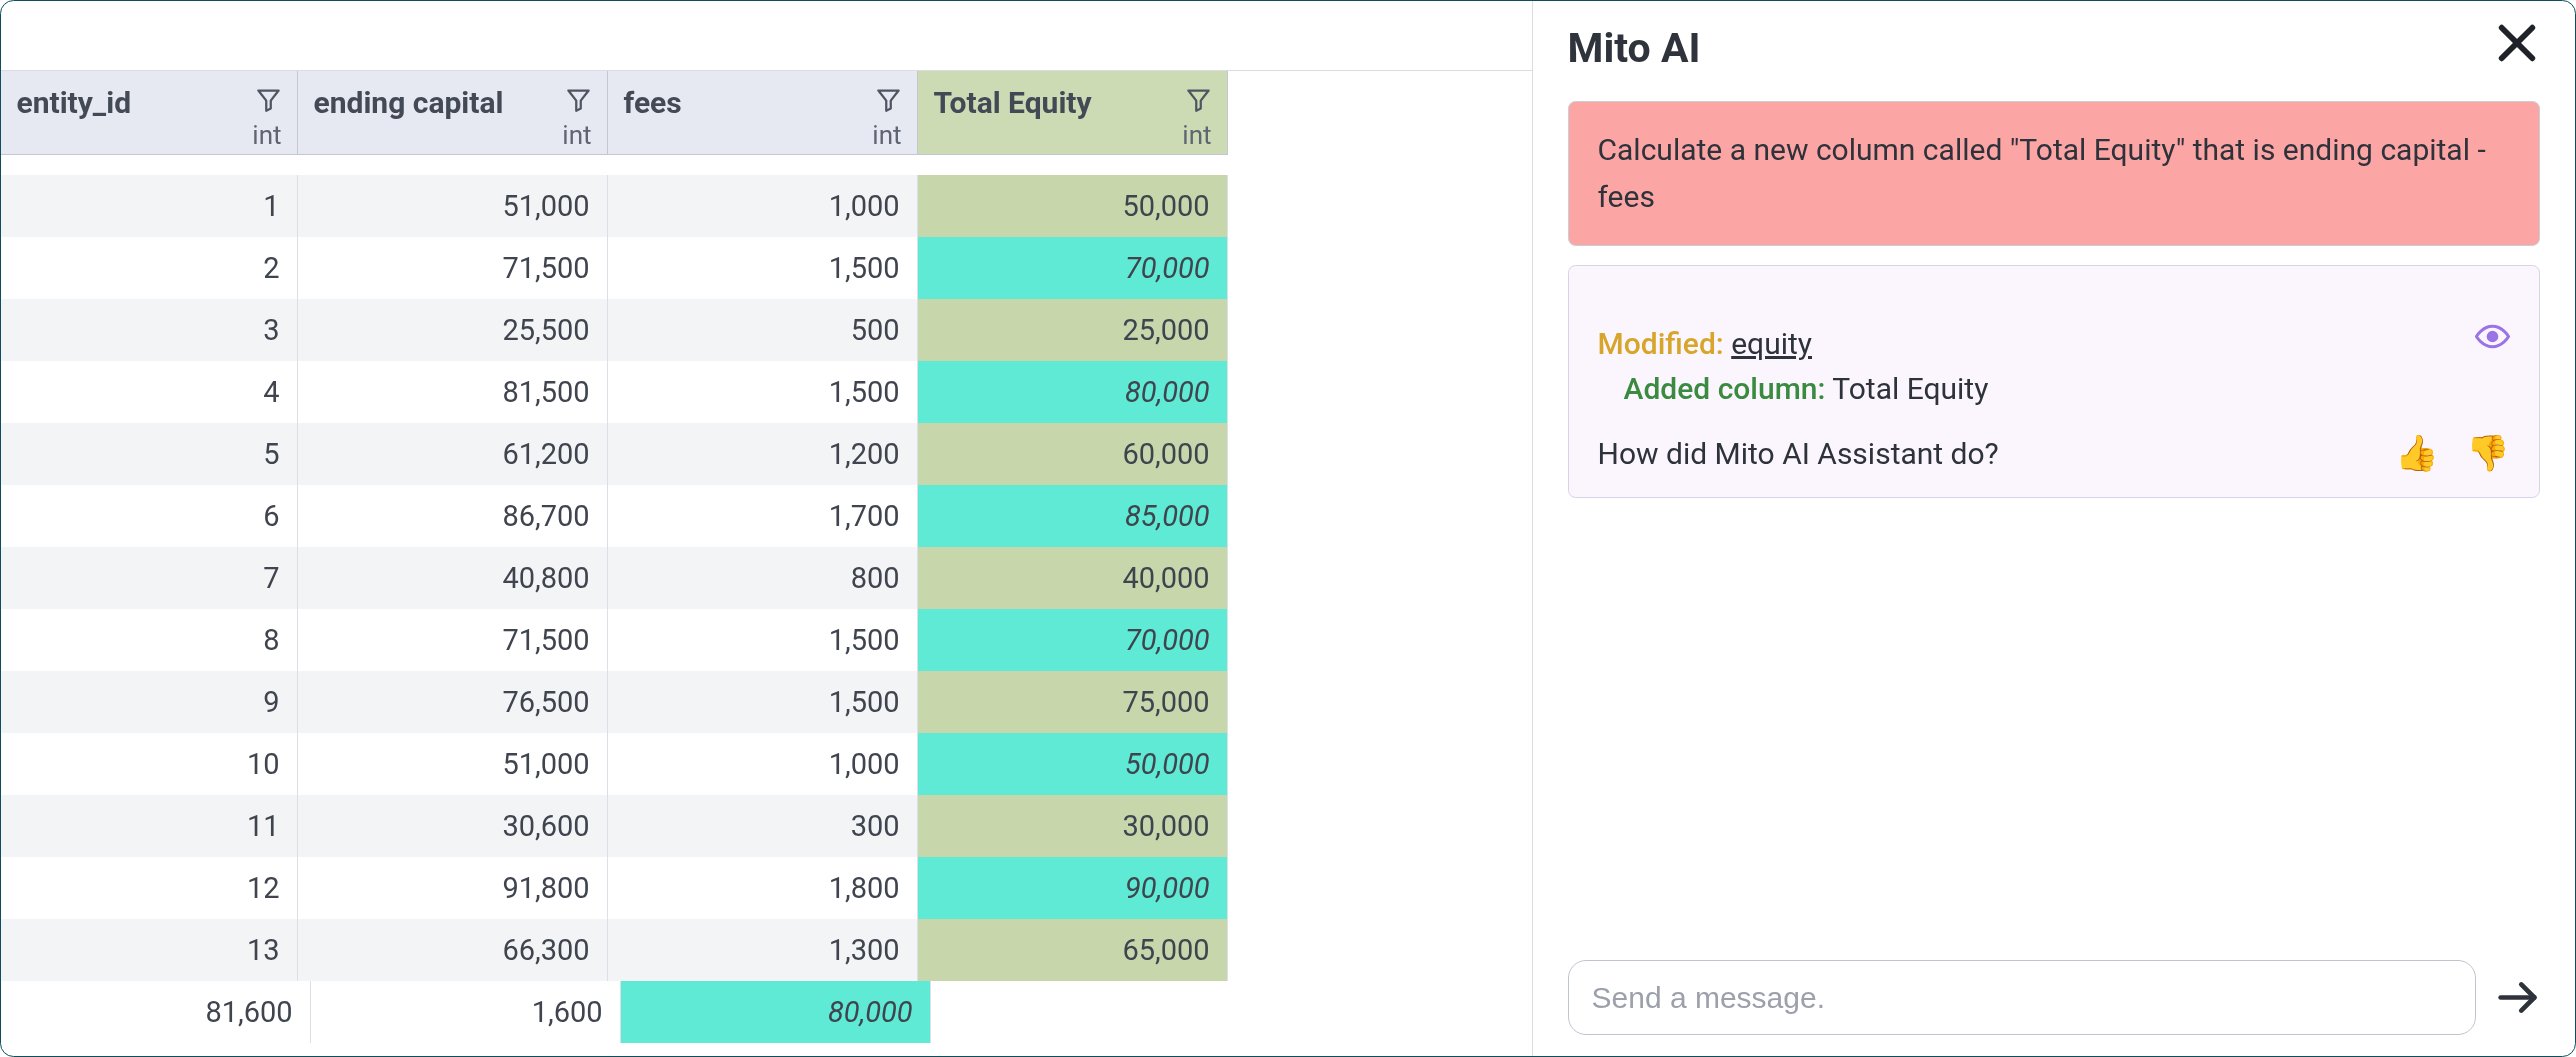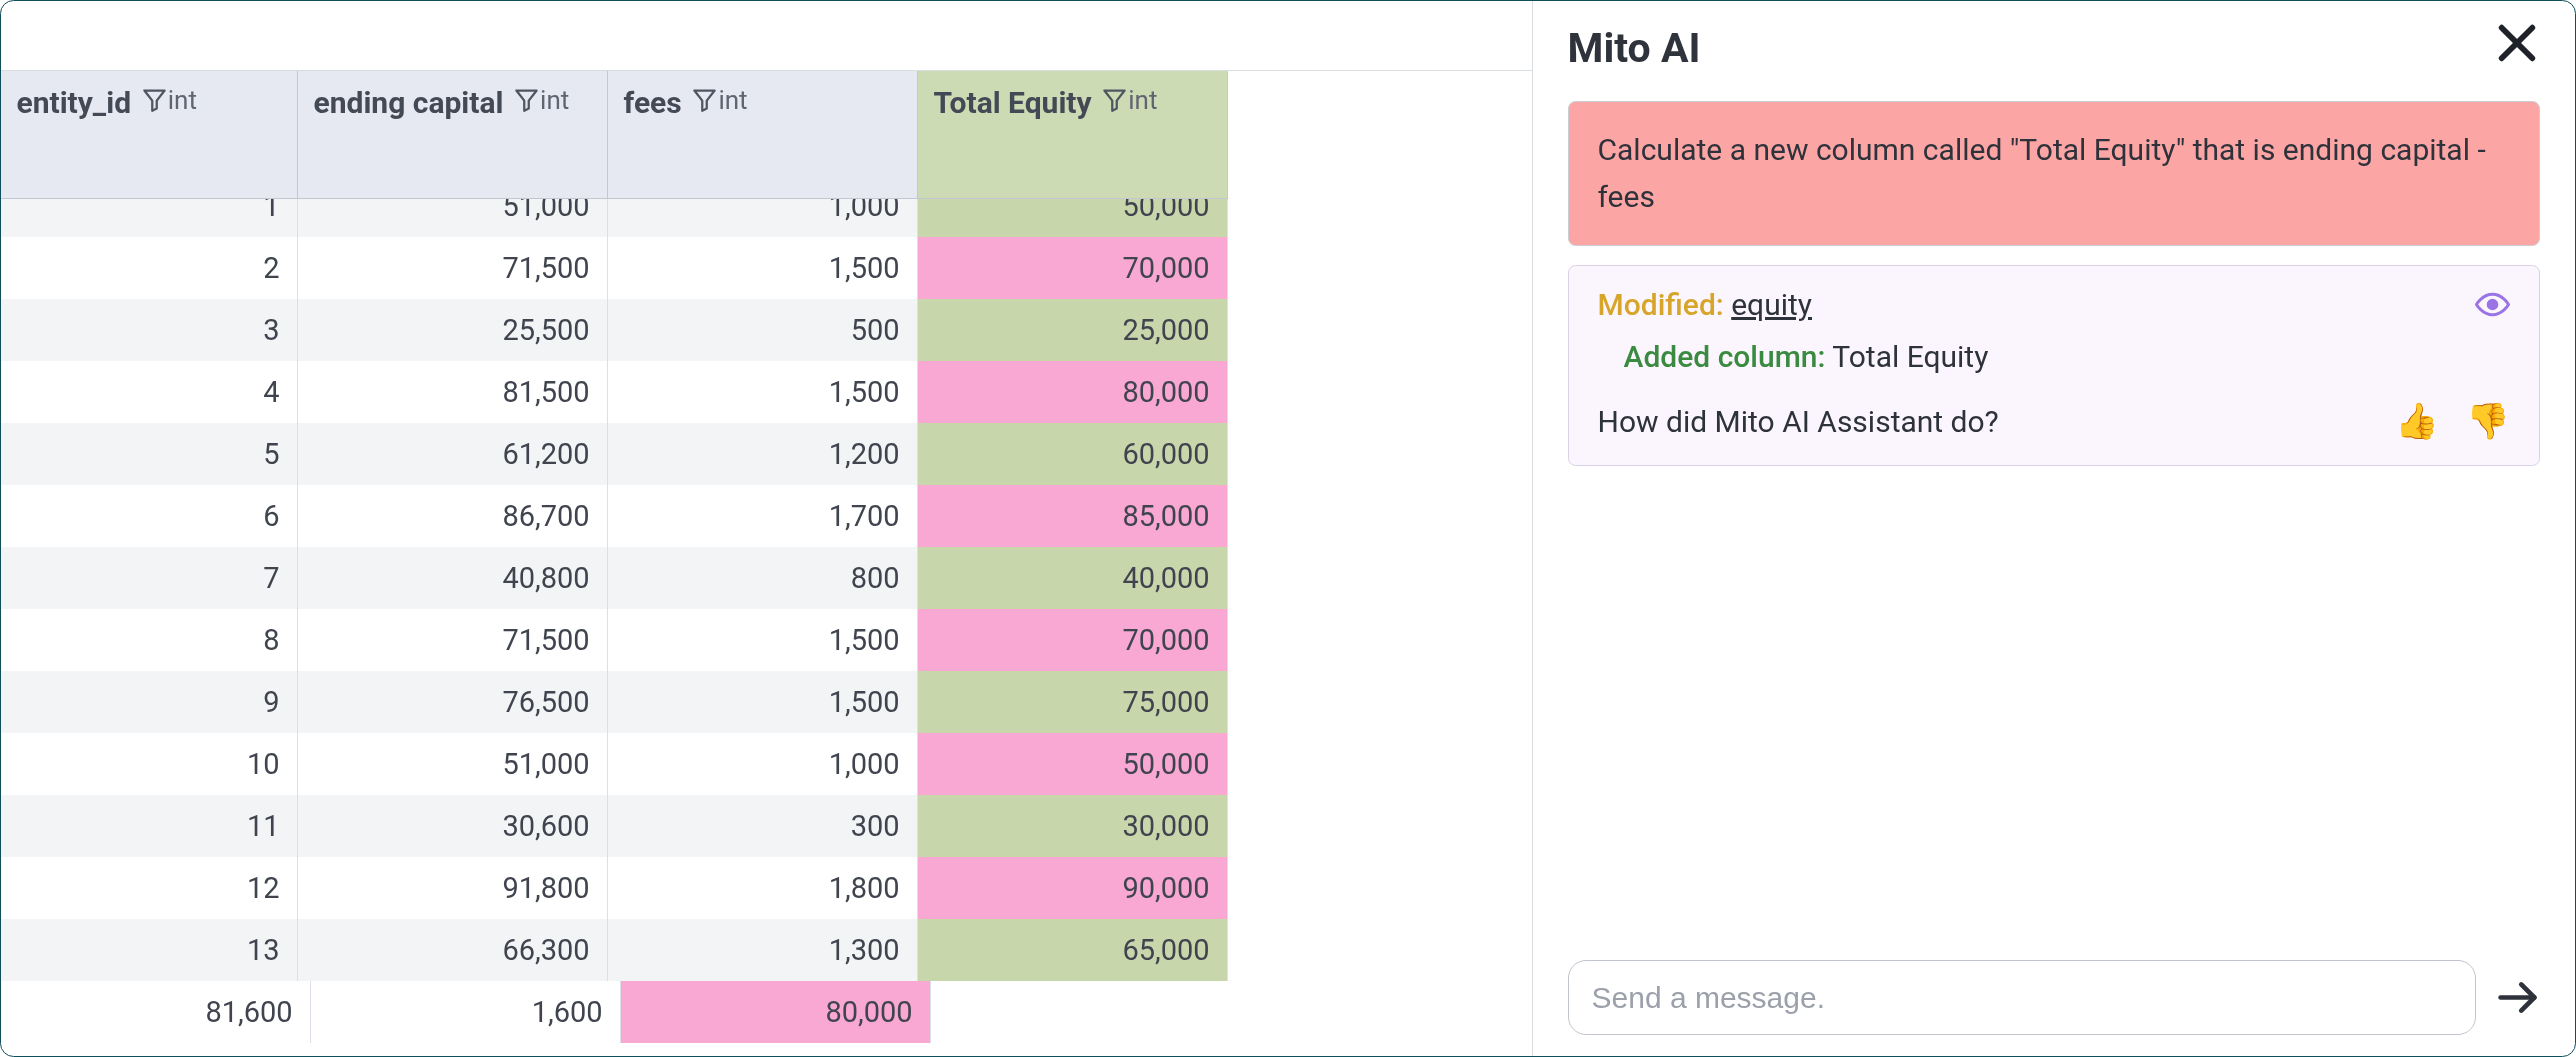--- a/index.html
+++ b/index.html
@@ -37,23 +37,23 @@
   .grid-header-row {
     display: flex;
     height: 104px;
   }
   .col-header {
     background: #e6e8f2;
     border-right: 1px solid #c3c7d1;
     border-bottom: 1px solid #c3c7d1;
     padding: 13.6px 15.5px 7.7px 15.5px;
     display: flex;
-    flex-direction: row;
+    flex-direction: column;
     justify-content: flex-start;
-    height: 128px;
+    height: 84px;
     position: relative;
   }
   .col-header.green {
     background: #cddbb4;
   }
   .col-header-top {
     display: flex;
     justify-content: space-between;
     align-items: flex-start;
   }
@@ -90,21 +90,21 @@
     align-items: center;
     justify-content: flex-end;
     padding: 0 17.4px;
     font-size: 29px;
     color: #3f444e;
     height: 62px;
   }
   .grid-row.even .grid-cell { background: #f3f4f6; }
   .grid-row.odd  .grid-cell { background: #ffffff; }
   .grid-row.even .grid-cell.green { background: #c8d7ab; }
-  .grid-row.odd  .grid-cell.green { background: #f9a8d4; }
+  .grid-row.odd  .grid-cell.green { background: #5eead4; font-style: italic; }
 
   
   .w0 { width: 297px; }
   .w1 { width: 310px; }
   .w2 { width: 310px; }
   .w3 { width: 310px; }
 
   
   .ai-pane {
     flex: 1;
@@ -146,22 +146,23 @@
     border: 1.9px solid #d9d2e6;
     border-radius: 7.7px;
     background: #fbf6fe;
     padding: 21px 29px 23px 29px;
     font-size: 30px;
     color: #2e323a;
   }
   .result-line1 {
     display: flex;
     justify-content: space-between;
-    align-items: flex-start;
+    align-items: flex-end;
     margin-bottom: 9.7px;
+    margin-top: 32px;
   }
   .modified-label { color: #d7a52a; font-weight: 500;}
   .modified-target { color: #2e323a; text-decoration: underline; }
   .eye-icon { color: #9a74e6; width: 35px; height: 35px; }
   .result-line2 { margin-bottom: 27px; margin-left: 26px; }
   .added-label { color: #3a8a40; font-weight: 500;}
   .feedback-row {
     display: flex;
     justify-content: space-between;
     align-items: center;

